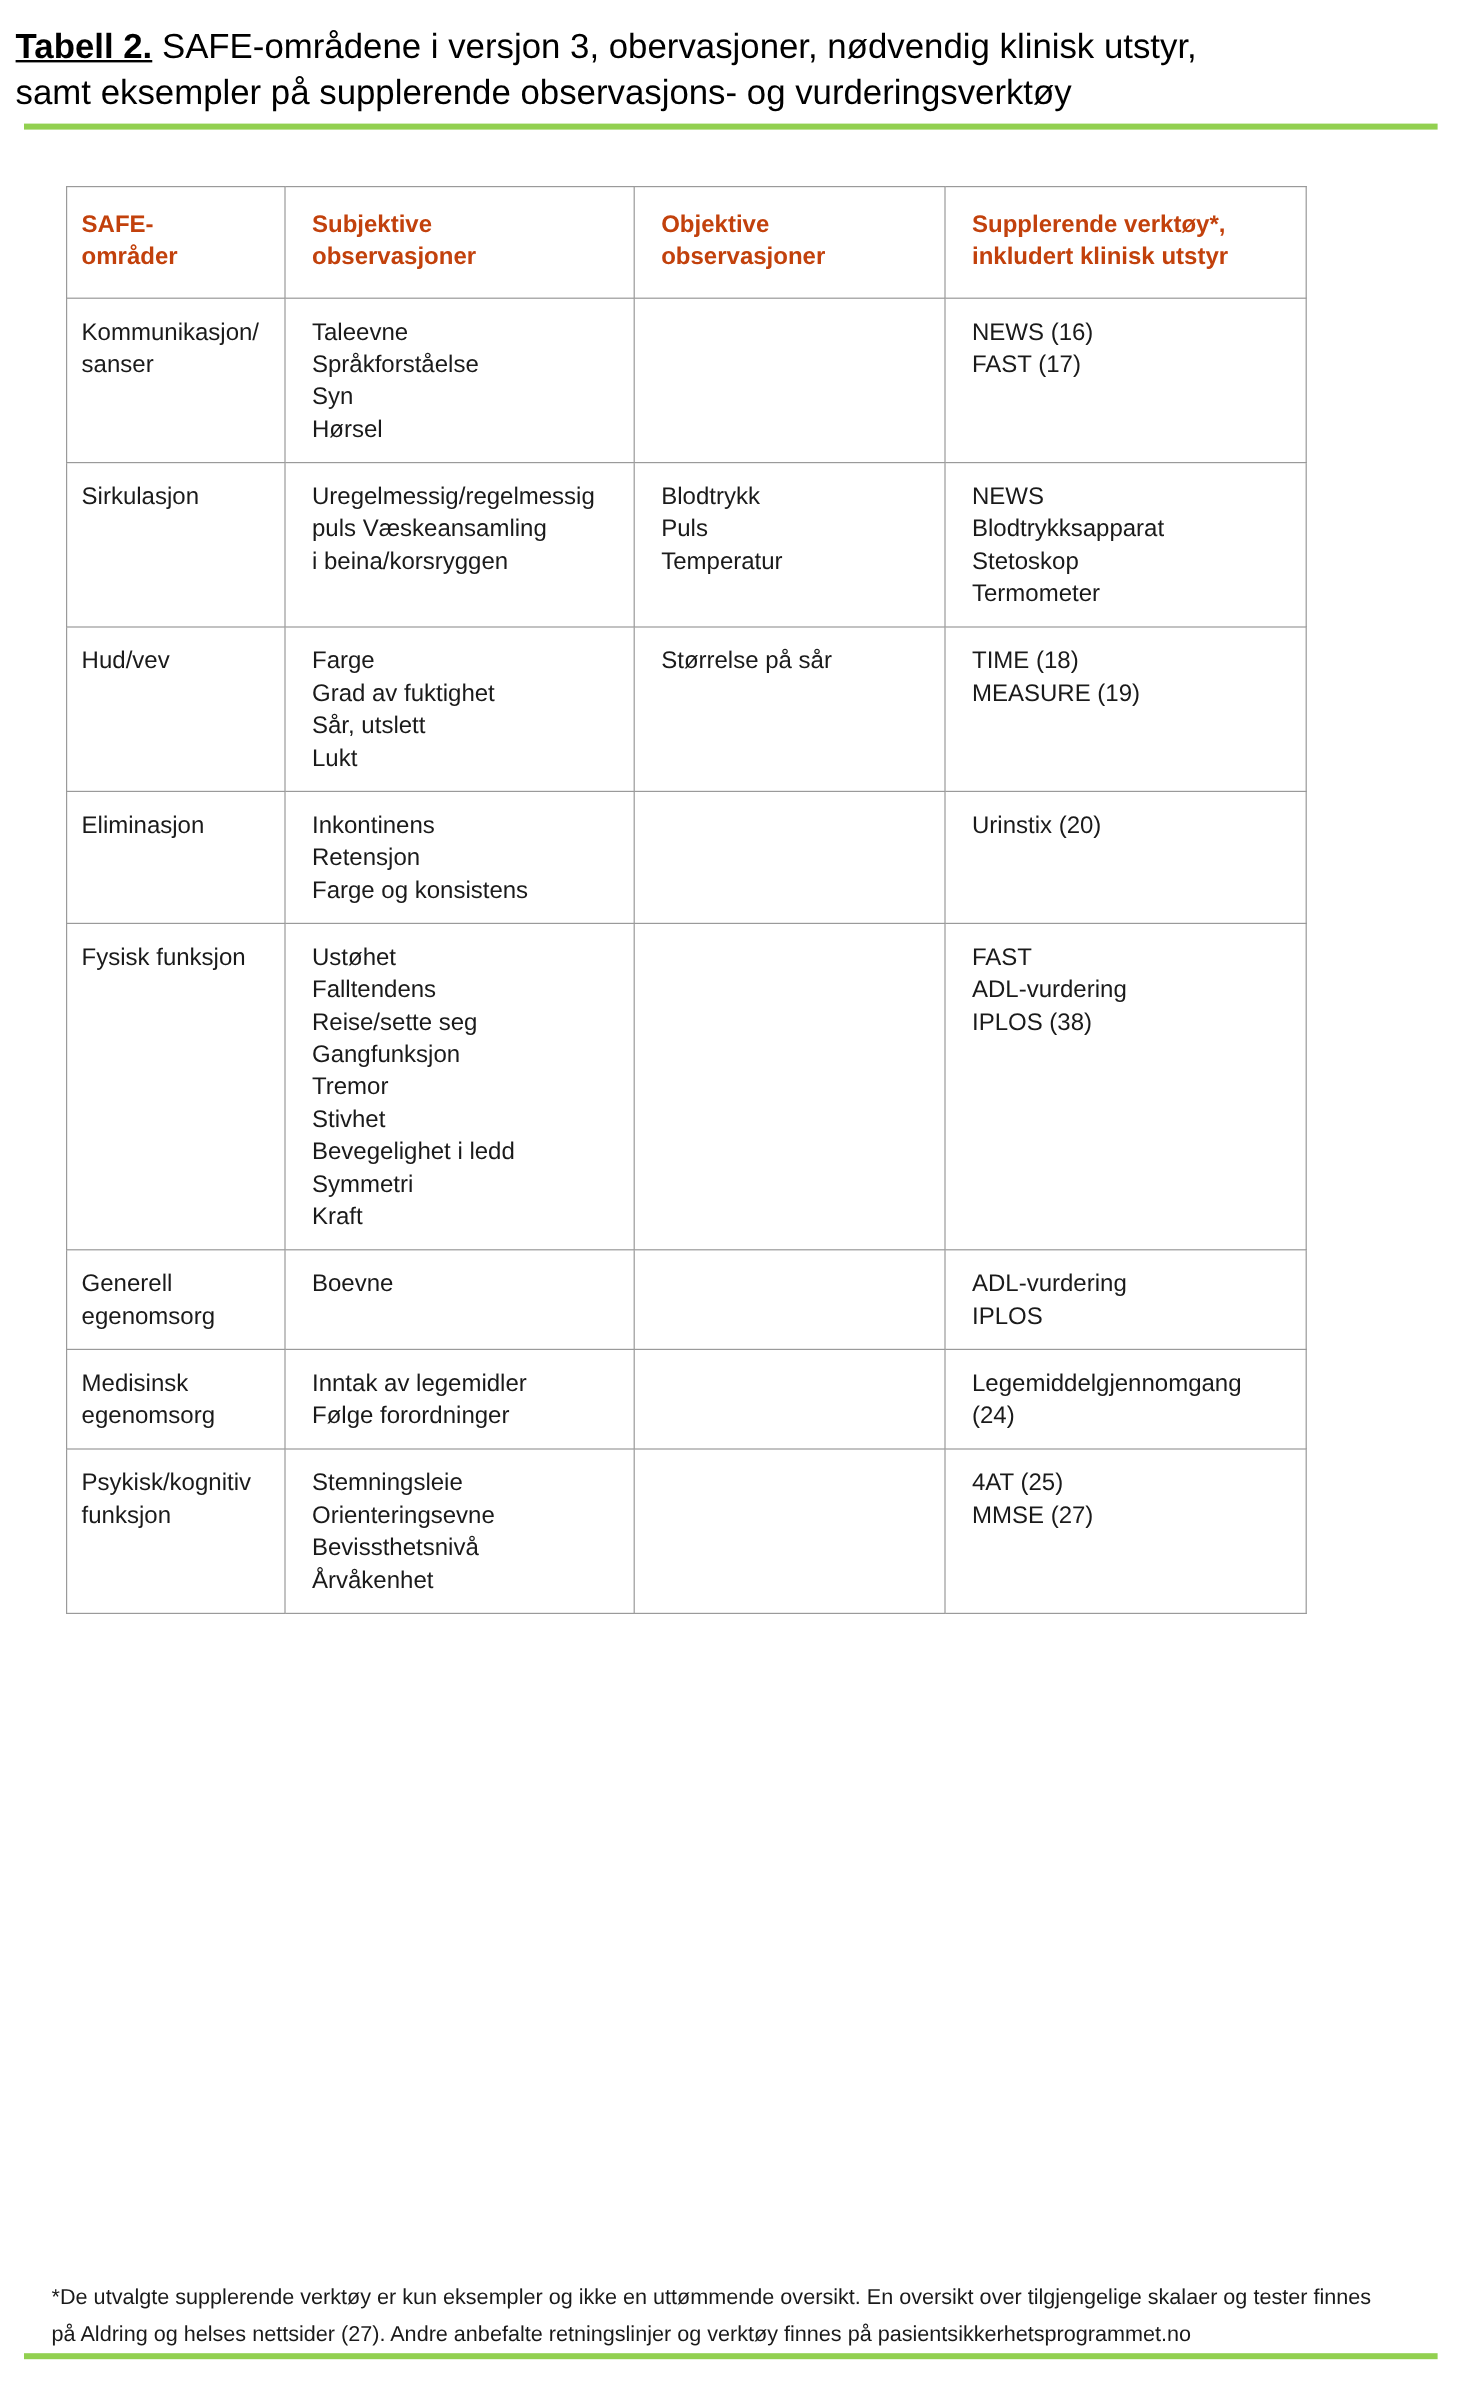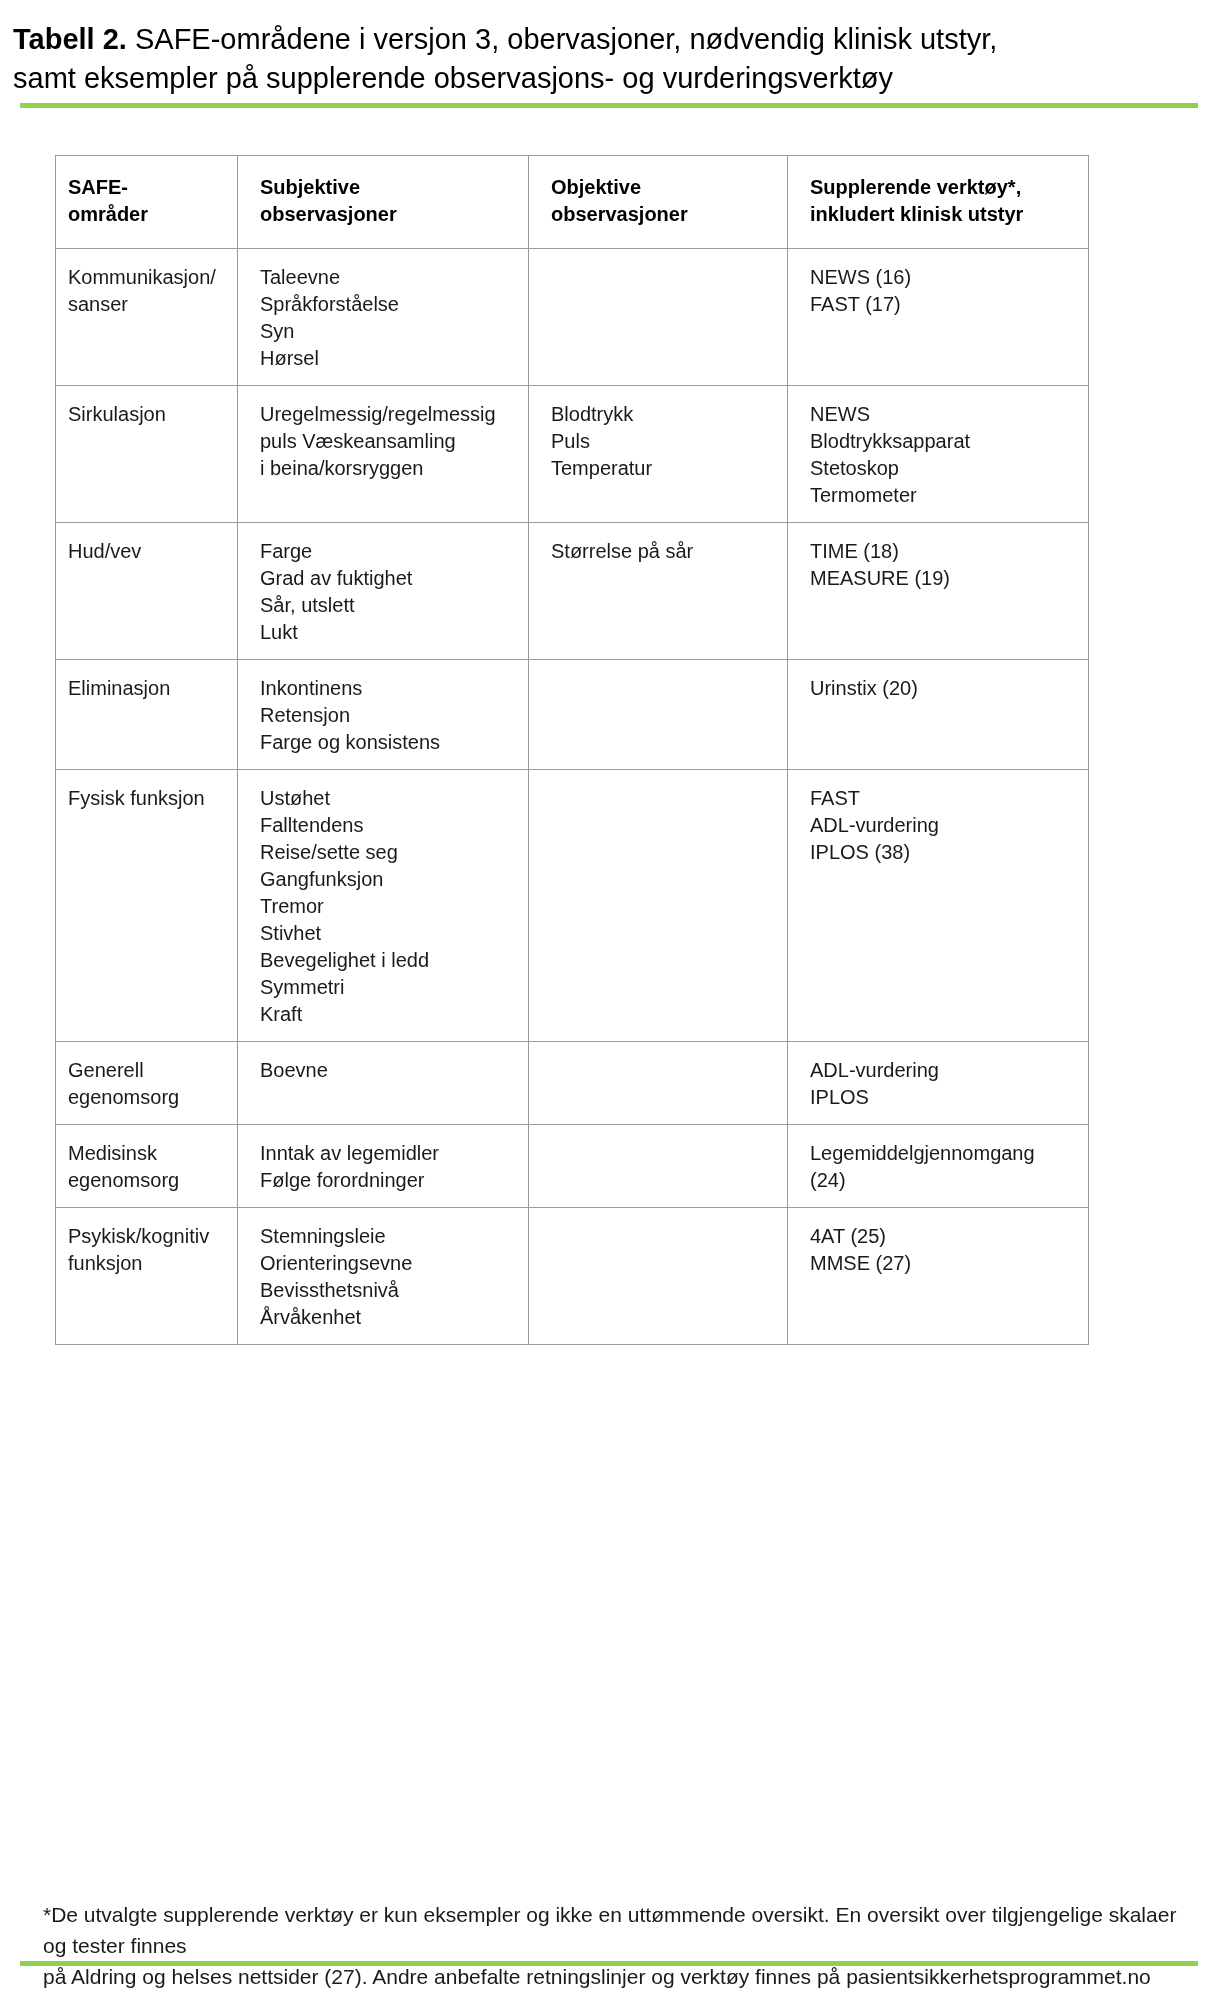--- a/index.html
+++ b/index.html
@@ -22,21 +22,21 @@
     left:13px;
     top:20px;
     width:1190px;
     margin:0;
     font-size:29px;
     line-height:39px;
     font-weight:normal;
     white-space:pre-line;
     color:#000;
   }
-  .title .tlabel{font-weight:bold;}
+  .title .tlabel{font-weight:bold;text-decoration:underline;}
   .rule{
     position:absolute;
     left:20px;
     width:1178px;
     height:5px;
     background:var(--accent);
   }
   .rule-top{top:103px;}
   .rule-bottom{top:1961px;}
   .tablewrap{
@@ -60,31 +60,31 @@
     font-size:20px;
     line-height:27px;
     white-space:pre-line;
     color:var(--text);
     padding:15px 8px 13px 22px;
   }
   table.safe th{
     font-weight:bold;
     padding-top:18px;
     padding-bottom:20px;
-    color:#000000;
+    color:#c2410c;
   }
   table.safe th:first-child, table.safe td:first-child{
     padding-left:12px;
   }
   .footnote{
     position:absolute;
     left:43px;
     top:1899px;
     width:1135px;
-    font-size:21px;
+    font-size:18px;
     line-height:31px;
     white-space:pre-line;
     color:var(--text);
   }
 </style>
 </head>
 <body>
 
 <div class="page">
 

